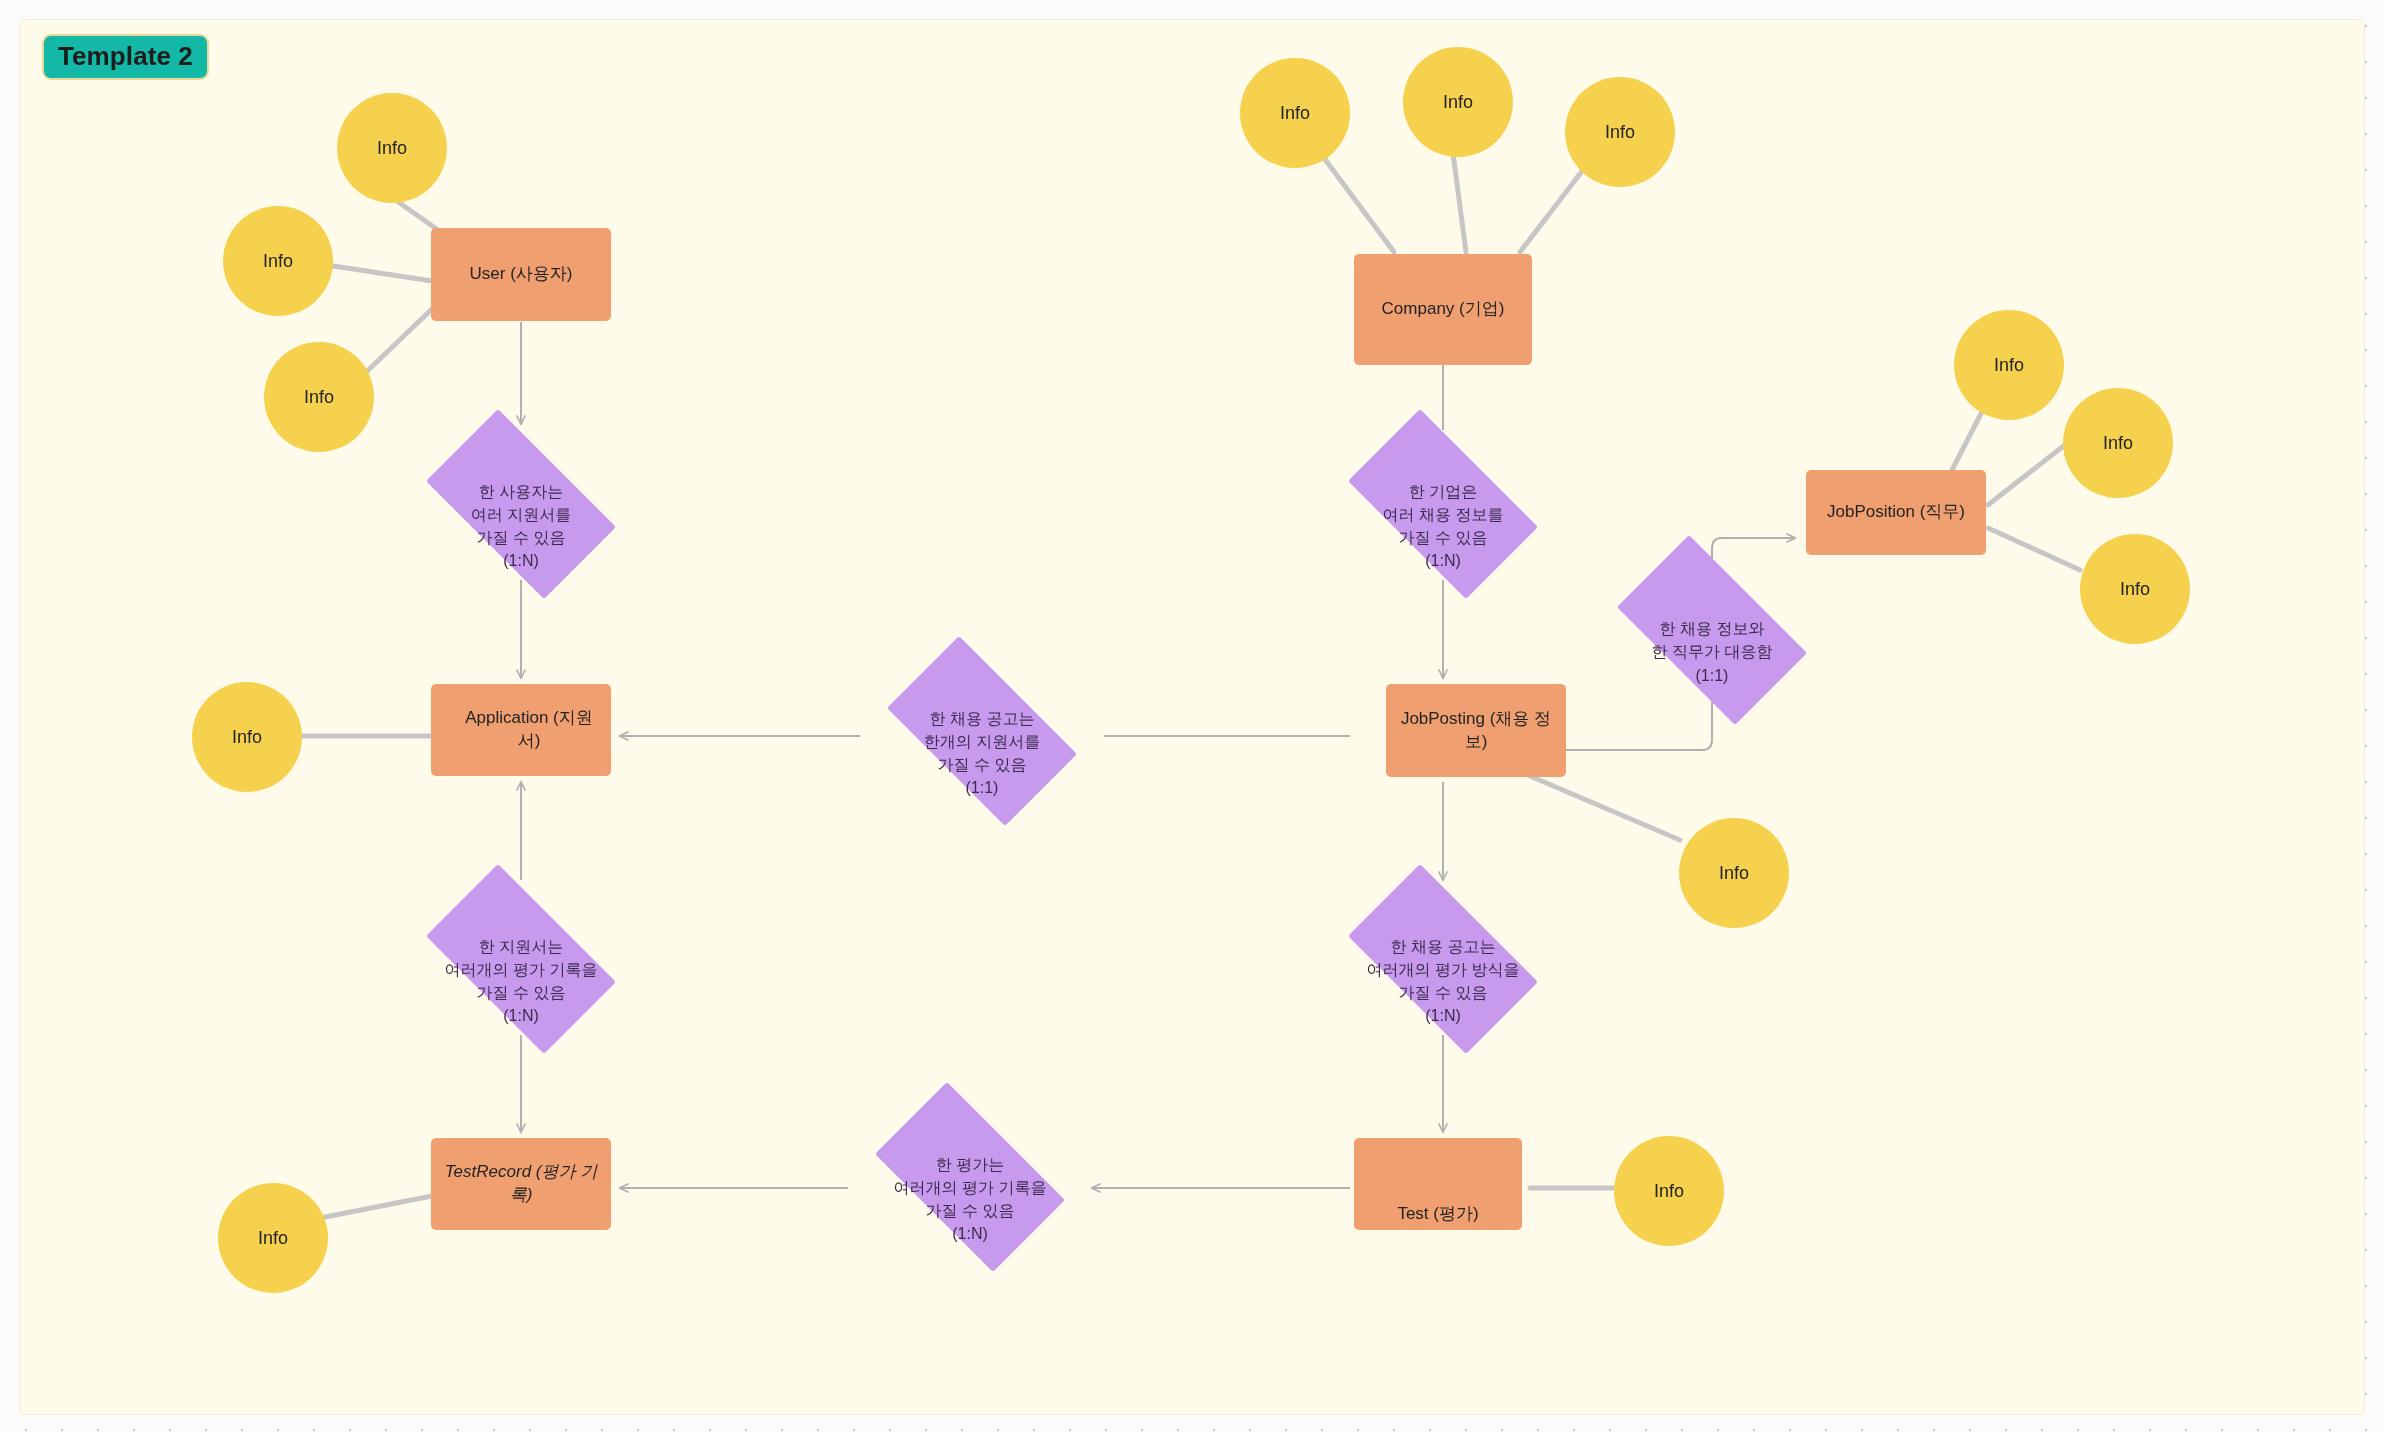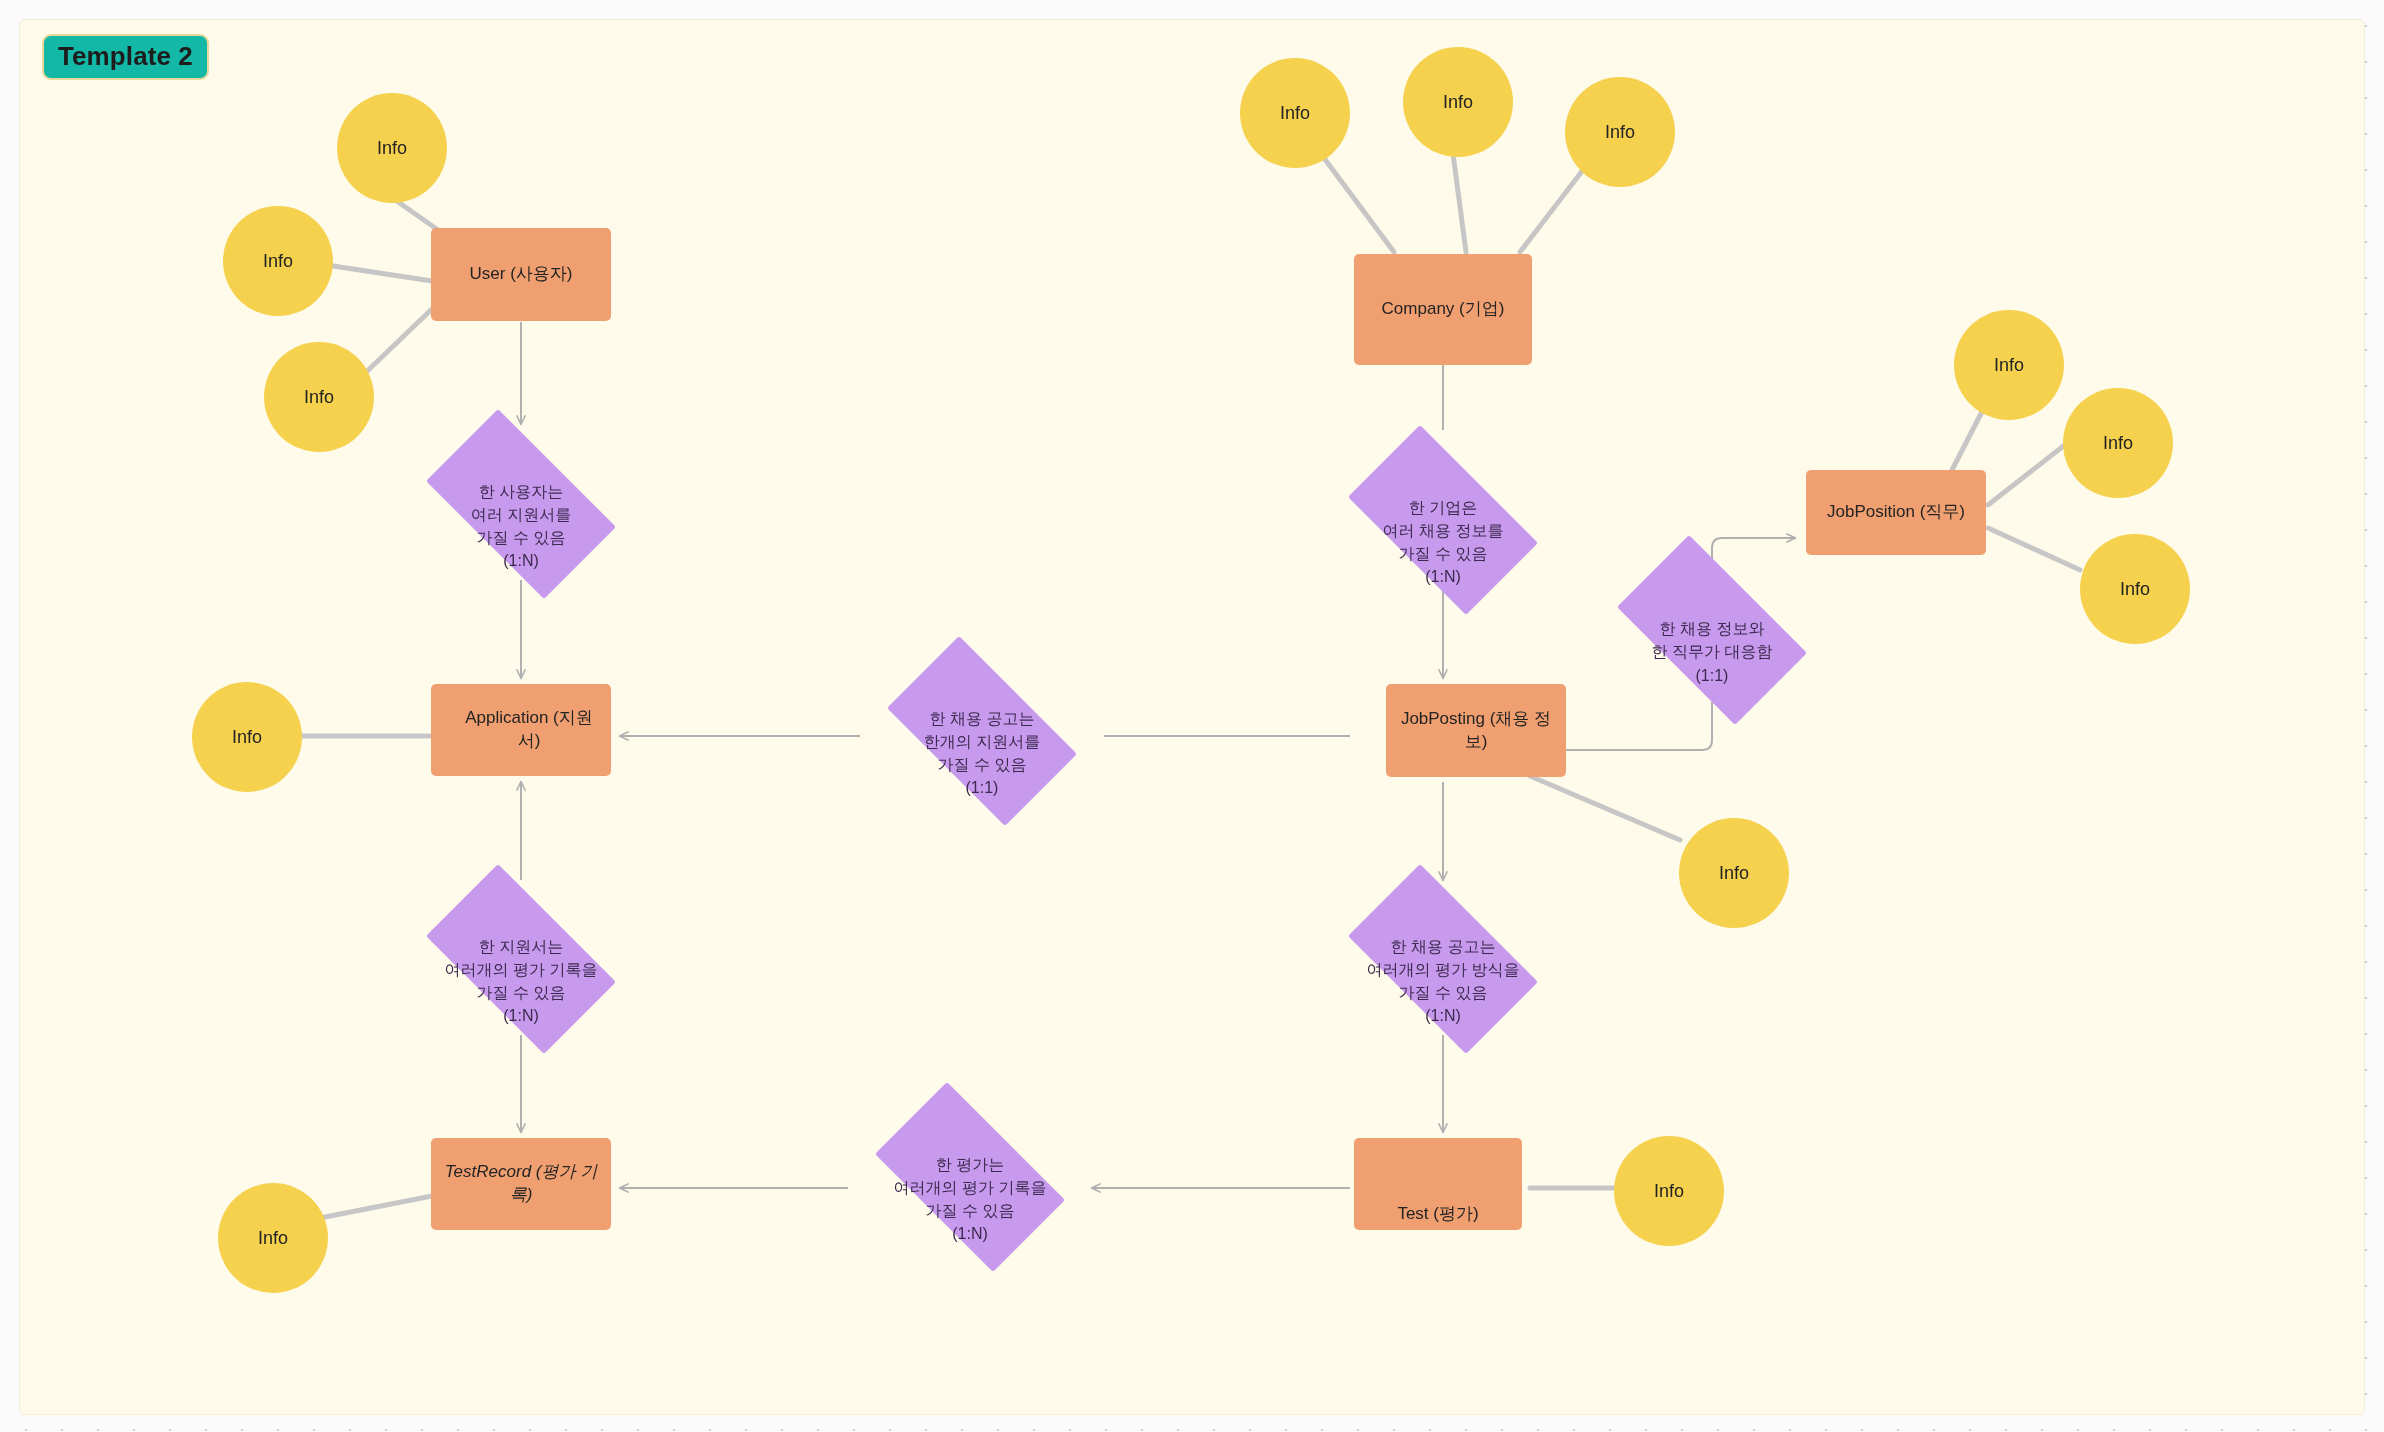--- a/index.html
+++ b/index.html
@@ -203,21 +203,21 @@
       <div class="node entity" style="left: 1354px; top: 1138px; width: 168px; height: 92px; align-items: flex-end;">
         <span>Test (평가)</span>
       </div>
       <div class="node relationship" style="left: 403px; top: 432px; width: 236px; height: 144px;">
         <span class="diamond-shape"></span>
         <span class="rel-label">한 사용자는
 여러 지원서를
 가질 수 있음
 (1:N)</span>
       </div>
-      <div class="node relationship" style="left: 1325px; top: 448px; width: 236px; height: 144px;">
+      <div class="node relationship" style="left: 1325px; top: 432px; width: 236px; height: 144px;">
         <span class="diamond-shape"></span>
         <span class="rel-label">한 기업은
 여러 채용 정보를
 가질 수 있음
 (1:N)</span>
       </div>
       <div class="node relationship" style="left: 864px; top: 659px; width: 236px; height: 144px;">
         <span class="diamond-shape"></span>
         <span class="rel-label">한 채용 공고는
 한개의 지원서를

